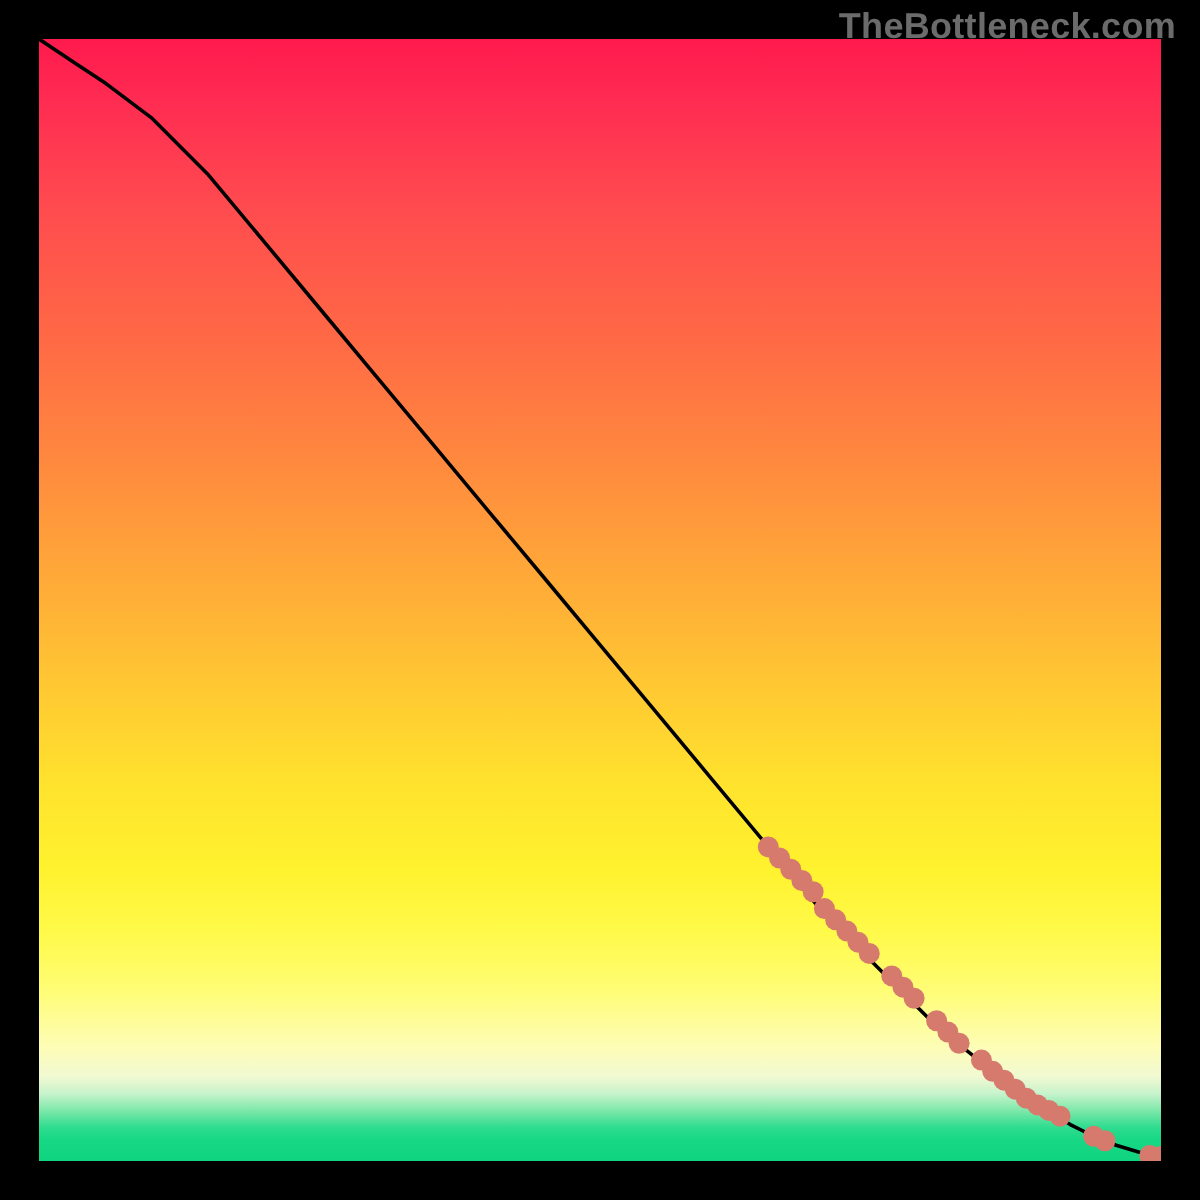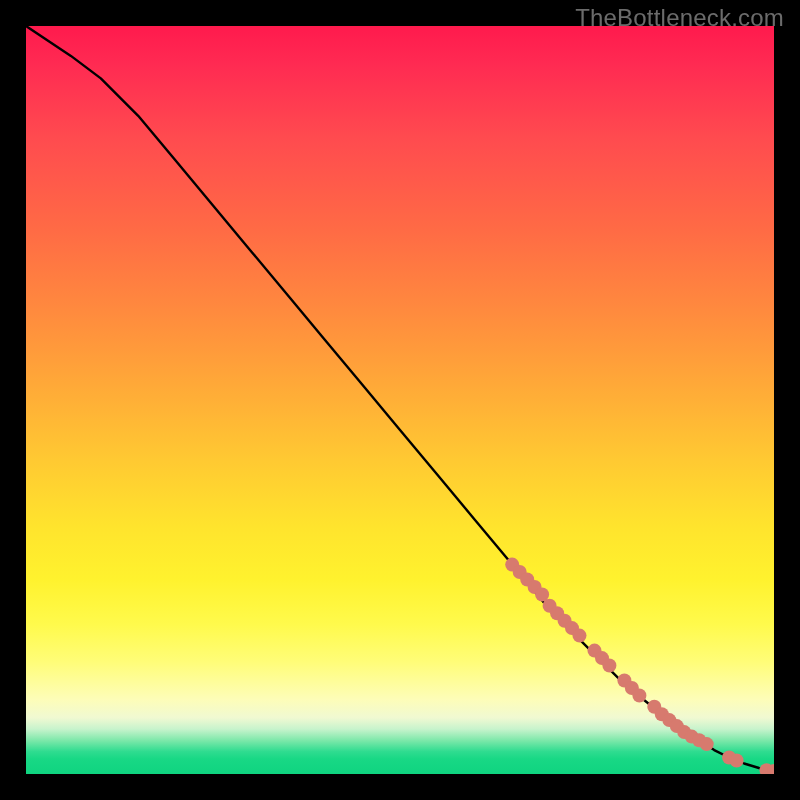--- a/index.html
+++ b/index.html
@@ -15,21 +15,21 @@
     position: relative;
     width: 800px;
     height: 800px;
     background: #000;
   }
   .watermark {
     position: absolute;
     top: 4px;
     right: 16px;
     font-size: 24px;
-    font-weight: 400;
+    font-weight: 700;
     color: #6b6b6b;
     letter-spacing: 0.2px;
     z-index: 5;
   }
   .plot {
     position: absolute;
     left: 26px;
     top: 26px;
     width: 748px;
     height: 748px;

